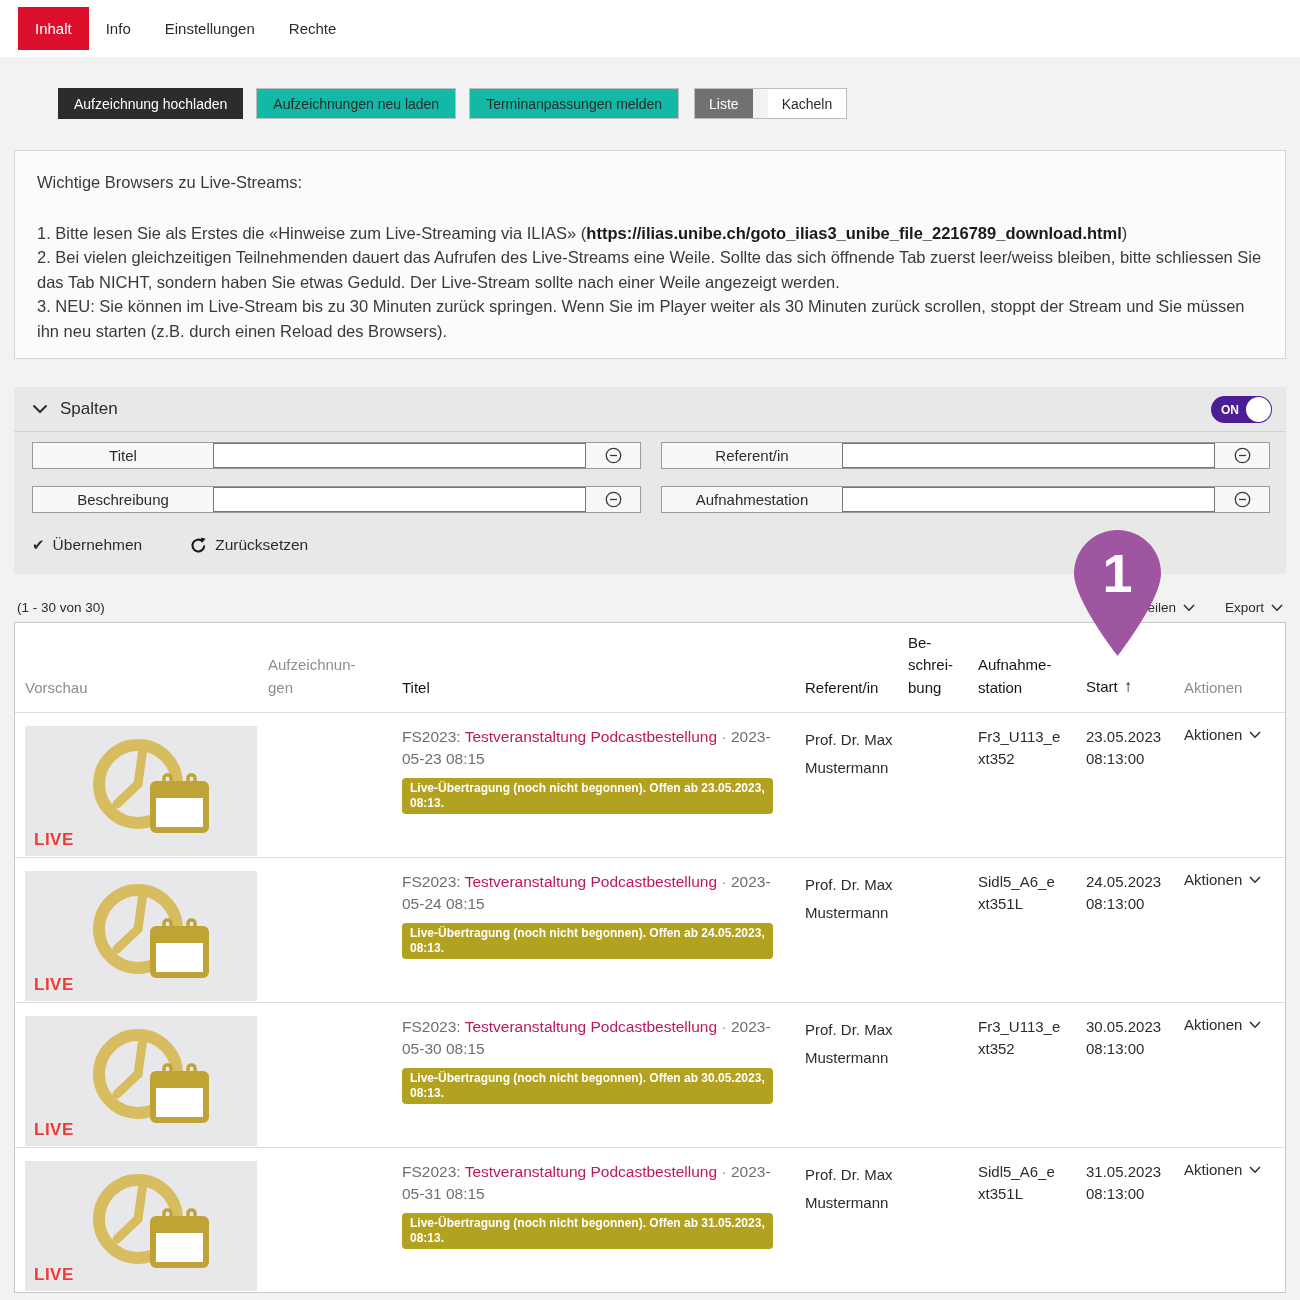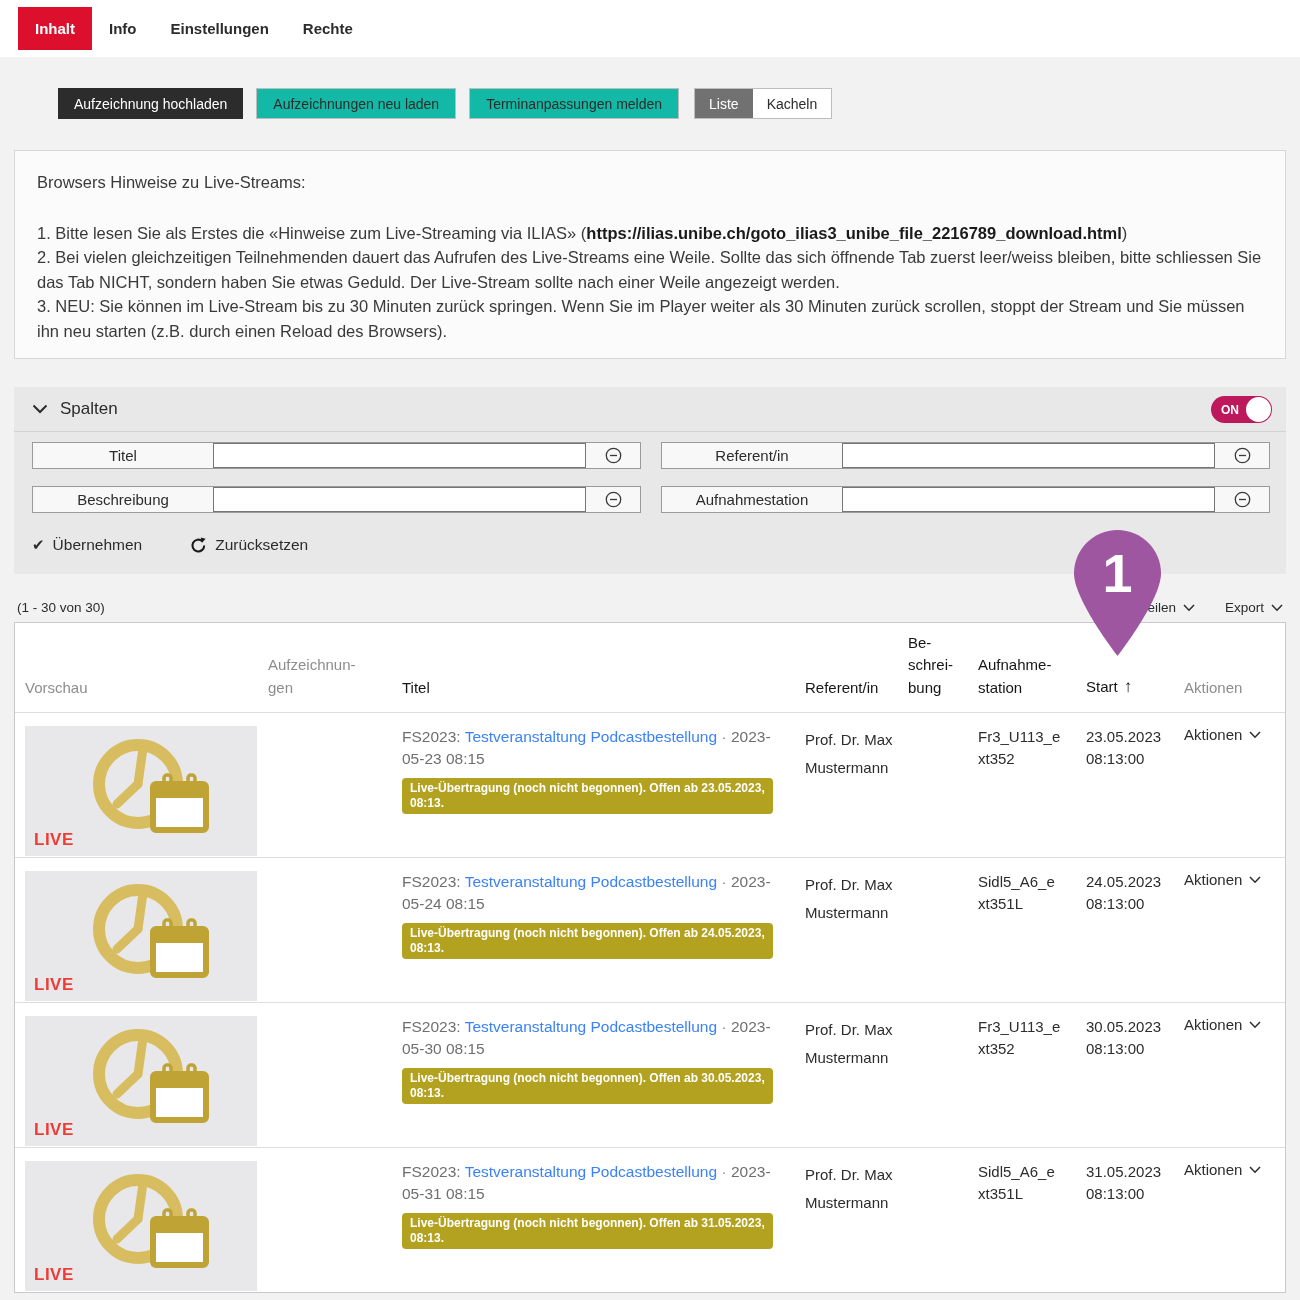--- a/index.html
+++ b/index.html
@@ -6,39 +6,39 @@
   html, body { width: 1300px; height: 1300px; }
   body {
     background: #f2f2f2;
     font-family: "Liberation Sans", sans-serif;
     color: #2c2c2c;
     position: relative;
     overflow: hidden;
   }
   
   .tabbar { background:#fff; height:57px; display:flex; align-items:center; padding-left:18px; }
-  .tab { font-size:15px; padding:13px 17px; color:#2c2c2c; cursor:pointer;font-weight:bold; }
+  .tab { font-size:15px; padding:13px 17px; color:#2c2c2c; cursor:pointer; }
   .tab.active { background:#dc0f2d; color:#fff; }
   
   .toolbar { margin:31px 14px 0; display:flex; align-items:center;padding-left:44px; }
   .btn { font-size:14px; height:31px; display:inline-flex; align-items:center; padding:0 16px; margin-right:13px; cursor:pointer; }
   .btn-dark { background:#2c2c2c; color:#fff; }
   .btn-light { background:#14b8a6; border:1px solid #bdbdbd; color:#2c2c2c; }
-  .seg { display:flex; border:1px solid #bdbdbd; margin-left:2px; height:31px; }
+  .seg { display:flex; border:1px solid #bdbdbd; margin-left:2px; height:31px;gap:15px; }
   .seg-item { padding:0 14px; display:flex; align-items:center; font-size:14px; background:#fff; cursor:pointer; }
   .seg-item.active { background:#717171; color:#fff; }
   
   .infobox { margin:31px 14px 0; background:#fbfbfb; border:1px solid #d6d6d6; padding:19px 22px 15px; font-size:16.5px; line-height:24.5px; color:#3a3a3a; }
   .infobox .note-title { margin-bottom:26px; }
   .infobox .note-link { font-weight:bold; color:#1a1a1a; }
   
   .filter { margin:28px 14px 0; background:#e8e8e8; }
   .filter-head { height:45px; display:flex; align-items:center; padding:0 14px 0 18px; border-bottom:1px solid #d2d2d2; }
   .filter-title { font-size:17px; margin-left:12px; }
-  .toggle { margin-left:auto; width:61px; height:27px; border-radius:14px; background:#be185d; position:relative; cursor:pointer; }
+  .toggle { margin-left:auto; width:61px; height:27px; border-radius:14px; background:#4c1d95; position:relative; cursor:pointer; }
   .toggle .on-label { position:absolute; left:10px; top:7px; color:#fff; font-size:12px; font-weight:bold; }
   .toggle .knob { position:absolute; right:1px; top:1px; width:25px; height:25px; border-radius:50%; background:#fff; }
   .filter-body { padding:10px 16px 0 18px; display:grid; grid-template-columns:1fr 1fr; column-gap:20px; row-gap:17px; }
   .ffield { display:flex; height:27px; border:1px solid #9a9a9a; background:#f8f8f8; }
   .ffield .flabel { width:180px; display:flex; align-items:center; justify-content:center; font-size:15px; color:#2c2c2c; }
   .ffield input { flex:1; border:1px solid #757575; background:#fff; font-size:14px; padding:0 6px; outline:none; font-family:"Liberation Sans",sans-serif; }
   .ffield .fclear { width:54px; display:flex; align-items:center; justify-content:center; cursor:pointer; }
   .filter-actions { padding:23px 18px 20px; display:flex; align-items:center; font-size:15.5px; }
   .f-action { display:flex; align-items:center; gap:8px; cursor:pointer; }
   .f-action + .f-action { margin-left:48px; }
@@ -56,21 +56,21 @@
   .th.dark { color:#161616; }
   .hy { hyphens:manual; }
   .c1 { padding-left:10px; } .c3 { padding-left:14px; padding-right:20px; }
   .c4 { padding-left:12px; } .c5 { padding-left:12px; } .c6 { padding-left:12px; padding-right:12px; }
   .c7 { padding-left:12px; } .c8 { padding-left:12px; }
   .sort-arrow { font-weight:bold; font-size:17px; margin-left:6px; color:#111; }
   .tbody-row { border-top:1px solid #ddd; min-height:145px; padding-top:13px; font-size:15px; }
   .thumb { width:232px; height:130px; background:#e8e8eb; position:relative; }
   .live-label { position:absolute; left:9px; bottom:6px; color:#ee3b36; font-weight:bold; font-size:17px; letter-spacing:0.5px; }
   .title-line { font-size:15.5px; line-height:1.45; }
-  .t-prefix { color:#6f6f6f; } .t-main { color:#3b82f6; } .t-sep { color:#8a8a8a; } .t-date { color:#6f6f6f; }
+  .t-prefix { color:#6f6f6f; } .t-main { color:#be185d; } .t-sep { color:#8a8a8a; } .t-date { color:#6f6f6f; }
   .badge { display:inline-block; margin-top:7px; background:#b3a120; color:#fff; font-size:12px; font-weight:bold; line-height:1.25; padding:3px 8px; border-radius:4px; }
   .cell-referent { line-height:1.85; color:#2c2c2c; }
   .cell-station { line-height:1.45; overflow-wrap:anywhere; color:#2c2c2c; }
   .cell-start { line-height:1.45; color:#2c2c2c; }
   .actions-link { display:flex; align-items:center; gap:7px; color:#2c2c2c; cursor:pointer; white-space:nowrap; }
   
   .pin { position:absolute; left:1070px; top:526px; z-index:30; }
   .blob { position:absolute; background:#fff; border-radius:9px; z-index:20; }
   .blob1 { left:786px; top:835px; width:88px; height:18px; }
   .blob2 { left:786px; top:980px; width:88px; height:18px; }
@@ -90,21 +90,21 @@
   <div class="btn btn-dark">Aufzeichnung hochladen</div>
   <div class="btn btn-light">Aufzeichnungen neu laden</div>
   <div class="btn btn-light">Terminanpassungen melden</div>
   <div class="seg">
     <div class="seg-item active">Liste</div>
     <div class="seg-item">Kacheln</div>
   </div>
 </div>
 
 <section class="infobox">
-  <div class="note-title">Browsers Hinweise zu Live-Streams:</div>
+  <div class="note-title">Wichtige Browsers zu Live-Streams:</div>
   <div><span>1. Bitte lesen Sie als Erstes die «Hinweise zum Live-Streaming via ILIAS» (</span><span class="note-link">https://ilias.unibe.ch/goto_ilias3_unibe_file_2216789_download.html</span><span>)</span></div>
   <div>2. Bei vielen gleichzeitigen Teilnehmenden dauert das Aufrufen des Live-Streams eine Weile. Sollte das sich öffnende Tab zuerst leer/weiss bleiben, bitte schliessen Sie das Tab NICHT, sondern haben Sie etwas Geduld. Der Live-Stream sollte nach einer Weile angezeigt werden.</div>
   <div>3. NEU: Sie können im Live-Stream bis zu 30 Minuten zurück springen. Wenn Sie im Player weiter als 30 Minuten zurück scrollen, stoppt der Stream und Sie müssen ihn neu starten (z.B. durch einen Reload des Browsers).</div>
 </section>
 
 <section class="filter">
   <div class="filter-head">
     <svg width="16" height="10" viewBox="0 0 16 10">
         <path d="M1.5 1.5 L8 8 L14.5 1.5" stroke="#2c2c2c" stroke-width="2" fill="none"></path>
       </svg>

